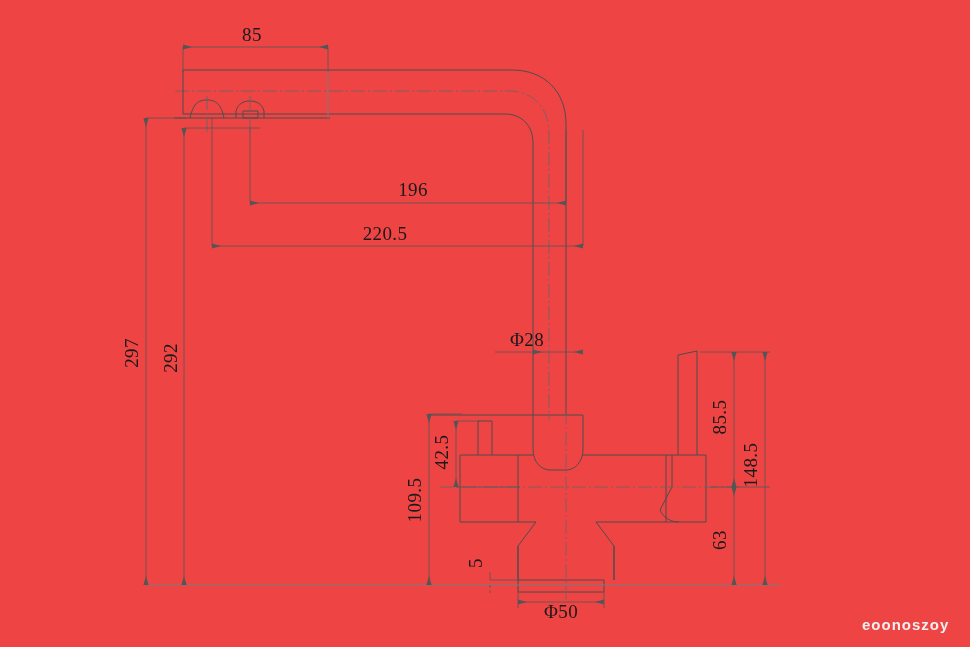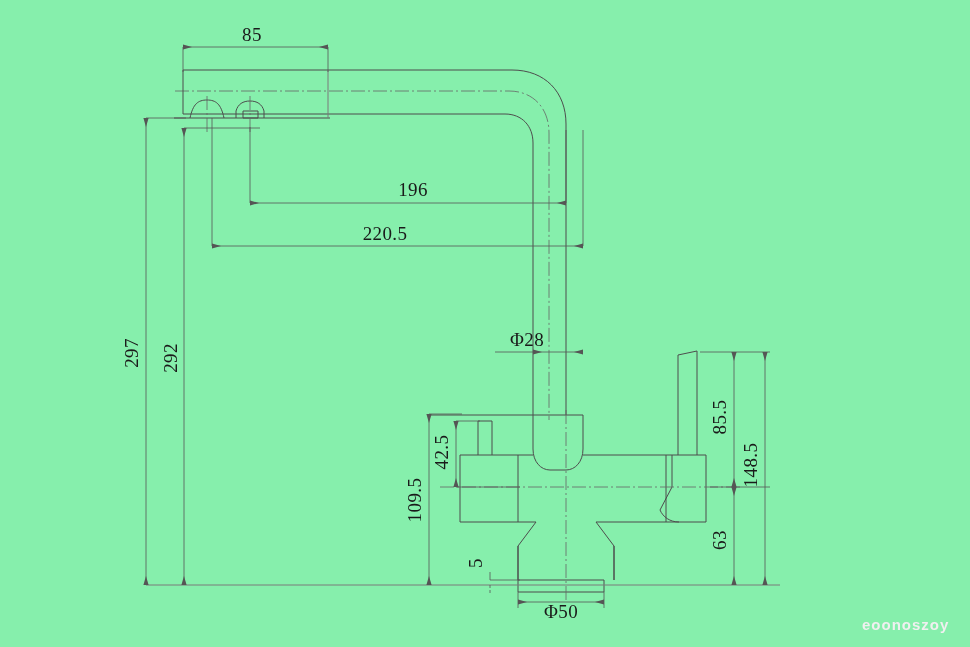--- a/index.html
+++ b/index.html
@@ -8,21 +8,21 @@
     padding: 0;
     background: #ffffff;
   }
   body {
     font-family: "Liberation Serif", "DejaVu Serif", serif;
   }
   #drawing-root {
     position: relative;
     width: 970px;
     height: 647px;
-    background: #86efac;
+    background: #ef4444;
     overflow: hidden;
   }
   #drawing-svg {
     display: block;
     width: 970px;
     height: 647px;
   }
   .obj-line {
     stroke: #4d4d4d;
     stroke-width: 1;

